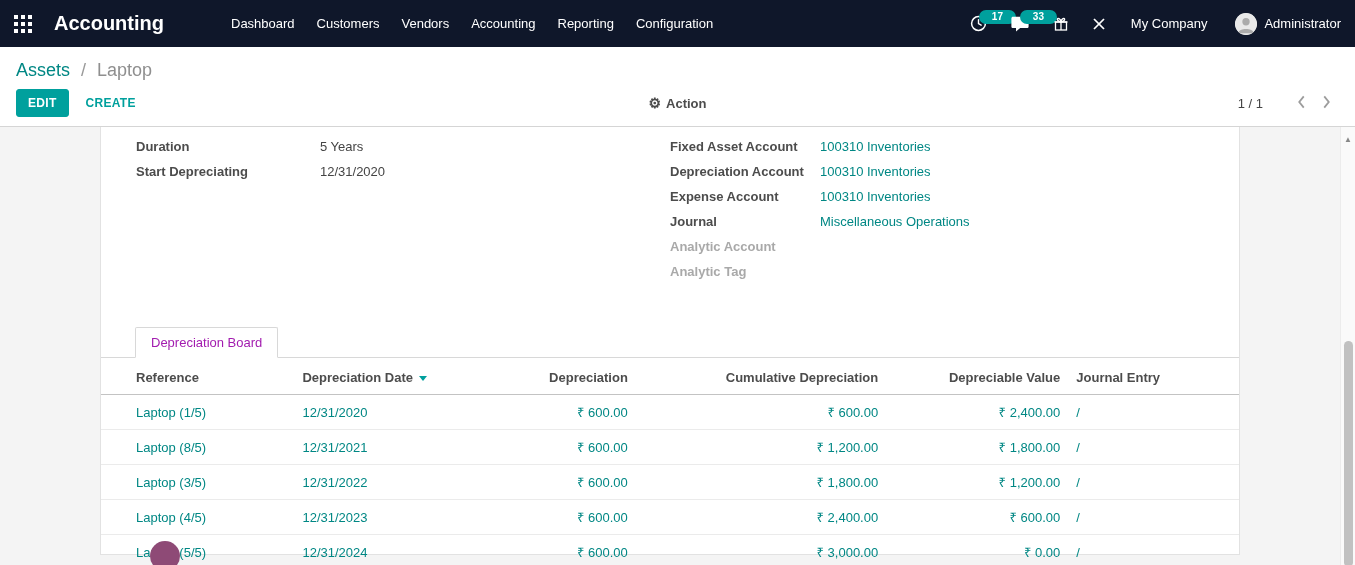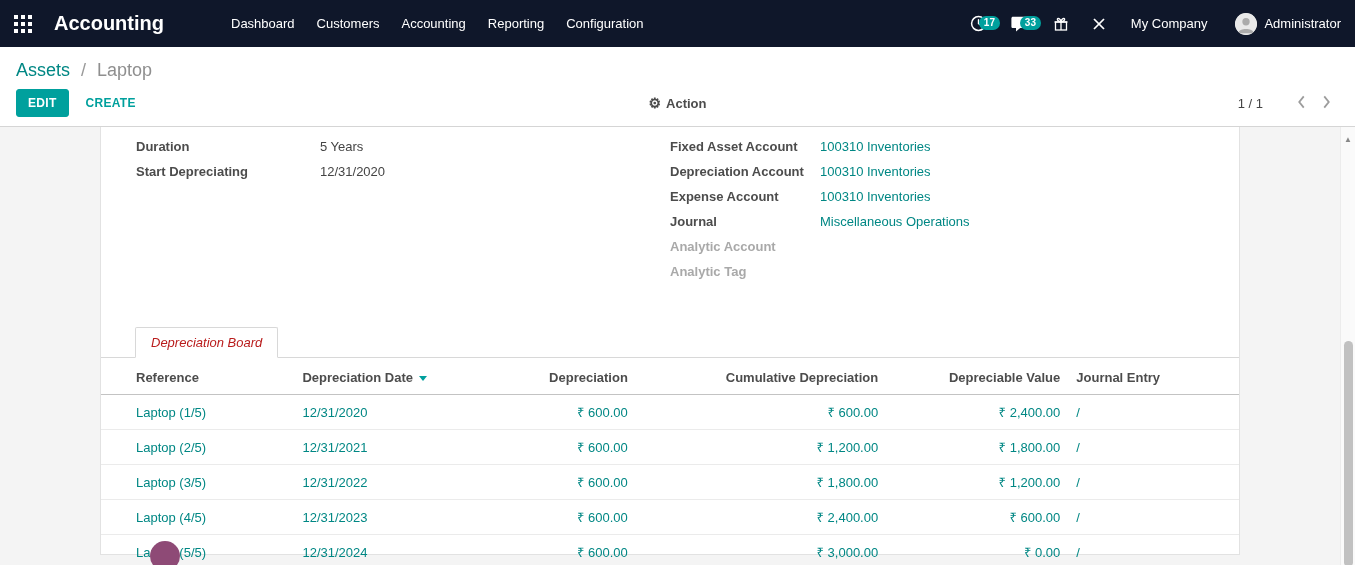--- a/index.html
+++ b/index.html
@@ -26,24 +26,24 @@
   .main-menu a {
     color: #fff; font-size: 13px; padding: 0 11px; text-decoration: none;
     line-height: 47px; display: block; cursor: pointer; white-space: nowrap;
   }
   .nav-right { margin-left: auto; display: flex; align-items: center; }
   .nav-icon-btn {
     position: relative; padding: 0 12px; height: 47px;
     display: flex; align-items: center; background: transparent; border: none; cursor: pointer;
   }
   .badge {
-    position: absolute; top: 16px; left: 21px;
+    position: absolute; top: 10px; left: 21px;
     background: #00A09D; color: #fff;
     font-size: 10px; font-weight: bold; line-height: 1;
-    padding: 2px 5px; border-radius: 8px;
+    padding: 2px 13px; border-radius: 8px;
   }
   .company-name, .user-name { font-size: 13px; color: #fff; white-space: nowrap; }
   .company-name { padding: 0 14px; cursor: pointer; }
   .user-menu { display: flex; align-items: center; gap: 7px; padding: 0 4px 0 14px; cursor: pointer; }
   .avatar { width: 22px; height: 22px; border-radius: 50%; overflow: hidden; background: #e9e9e9; flex-shrink: 0; }
 
   
   .breadcrumb-bar { background: #fff; padding: 13px 16px 0; }
   .breadcrumb { font-size: 18px; }
   .breadcrumb .parent { color: #008784; cursor: pointer; }
@@ -93,22 +93,22 @@
   .field-value { color: #444; }
   .field-link { color: #008784; cursor: pointer; }
 
   
   .notebook { margin-top: 38px; }
   .tab-strip { border-bottom: 1px solid #d8d8d8; padding-left: 34px; }
   .tab {
     display: inline-block; padding: 7px 15px;
     border: 1px solid #d8d8d8; border-bottom: 1px solid #fff;
     margin-bottom: -1px; background: #fff;
-    font-size: 13px; color: #b91c1c; cursor: pointer;
-    border-top-left-radius: 2px; border-top-right-radius: 2px; font-style: italic;
+    font-size: 13px; color: #a21caf; cursor: pointer;
+    border-top-left-radius: 2px; border-top-right-radius: 2px;
   }
 
   
   table.dep-table { width: 100%; border-collapse: collapse; margin-top: 3px; }
   .dep-table th {
     font-size: 13px; font-weight: bold; color: #4c4c4c; text-align: left;
     padding: 9px 8px; border-bottom: 1px solid #c3c3c3; cursor: pointer; white-space: nowrap;
   }
   .dep-table th.num { text-align: right; }
   .dep-table td {
@@ -152,20 +152,21 @@
           <rect x="7" y="14" width="4" height="4"></rect>
           <rect x="14" y="14" width="4" height="4"></rect>
       </g>
     </svg>
   </button>
   <span class="app-name">Accounting</span>
 
   <nav class="main-menu">
     <a>Dashboard</a>
     <a>Customers</a>
+    <a>Vendors</a>
     <a>Accounting</a>
     <a>Reporting</a>
     <a>Configuration</a>
   </nav>
 
   <div class="nav-right">
     <button class="nav-icon-btn">
       <svg width="17" height="17" viewBox="0 0 16 16">
         <circle cx="8" cy="8" r="6.5" fill="none" stroke="#ffffff" stroke-width="1.4"></circle>
         <path d="M8 4.5V8l2.5 1.6" stroke="#ffffff" stroke-width="1.3" fill="none" stroke-linecap="round"></path>
@@ -309,21 +310,21 @@
         <tbody>
           <tr>
             <td>Laptop (1/5)</td>
             <td>12/31/2020</td>
             <td class="num">₹ 600.00</td>
             <td class="num">₹ 600.00</td>
             <td class="num">₹ 2,400.00</td>
             <td>/</td>
           </tr>
           <tr>
-            <td>Laptop (2/5)</td>
+            <td>Laptop (8/5)</td>
             <td>12/31/2021</td>
             <td class="num">₹ 600.00</td>
             <td class="num">₹ 1,200.00</td>
             <td class="num">₹ 1,800.00</td>
             <td>/</td>
           </tr>
           <tr>
             <td>Laptop (3/5)</td>
             <td>12/31/2022</td>
             <td class="num">₹ 600.00</td>

